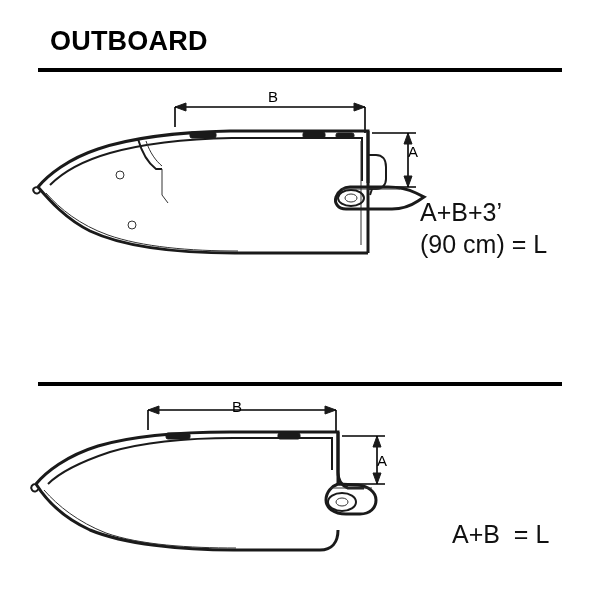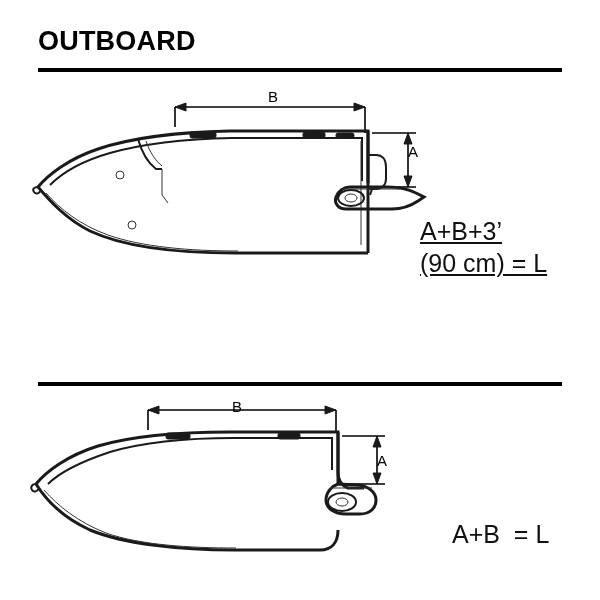--- a/index.html
+++ b/index.html
@@ -24,21 +24,21 @@
   .section {
     position: absolute;
     left: 0;
     width: 600px;
   }
   #section-outboard { top: 0px; height: 300px; }
   #section-inboard  { top: 310px; height: 290px; }
 
   .section-title {
     position: absolute;
-    left: 38px;
+    left: 50px;
     font-size: 27px;
     font-weight: bold;
     letter-spacing: 0.2px;
     line-height: 1;
     white-space: nowrap;
   }
   #section-outboard .section-title { top: 28px; }
   #section-inboard  .section-title { top: 30px; }
 
   .title-rule {
@@ -51,21 +51,21 @@
   #section-outboard .title-rule { top: 68px; }
   #section-inboard  .title-rule { top: 72px; }
 
   .formula {
     position: absolute;
     font-size: 25px;
     line-height: 1.28;
     white-space: pre;
     color: #111;
   }
-  #formula-outboard { left: 420px; top: 215px; text-decoration: underline; }
+  #formula-outboard { left: 420px; top: 196px; }
   #formula-inboard  { left: 452px; top: 518px; }
 
   .drawing {
     position: absolute;
   }
   #drawing-outboard { left: 20px; top: 75px; }
   #drawing-inboard  { left: 20px; top: 380px; }
 
   .dim-label {
     position: absolute;

